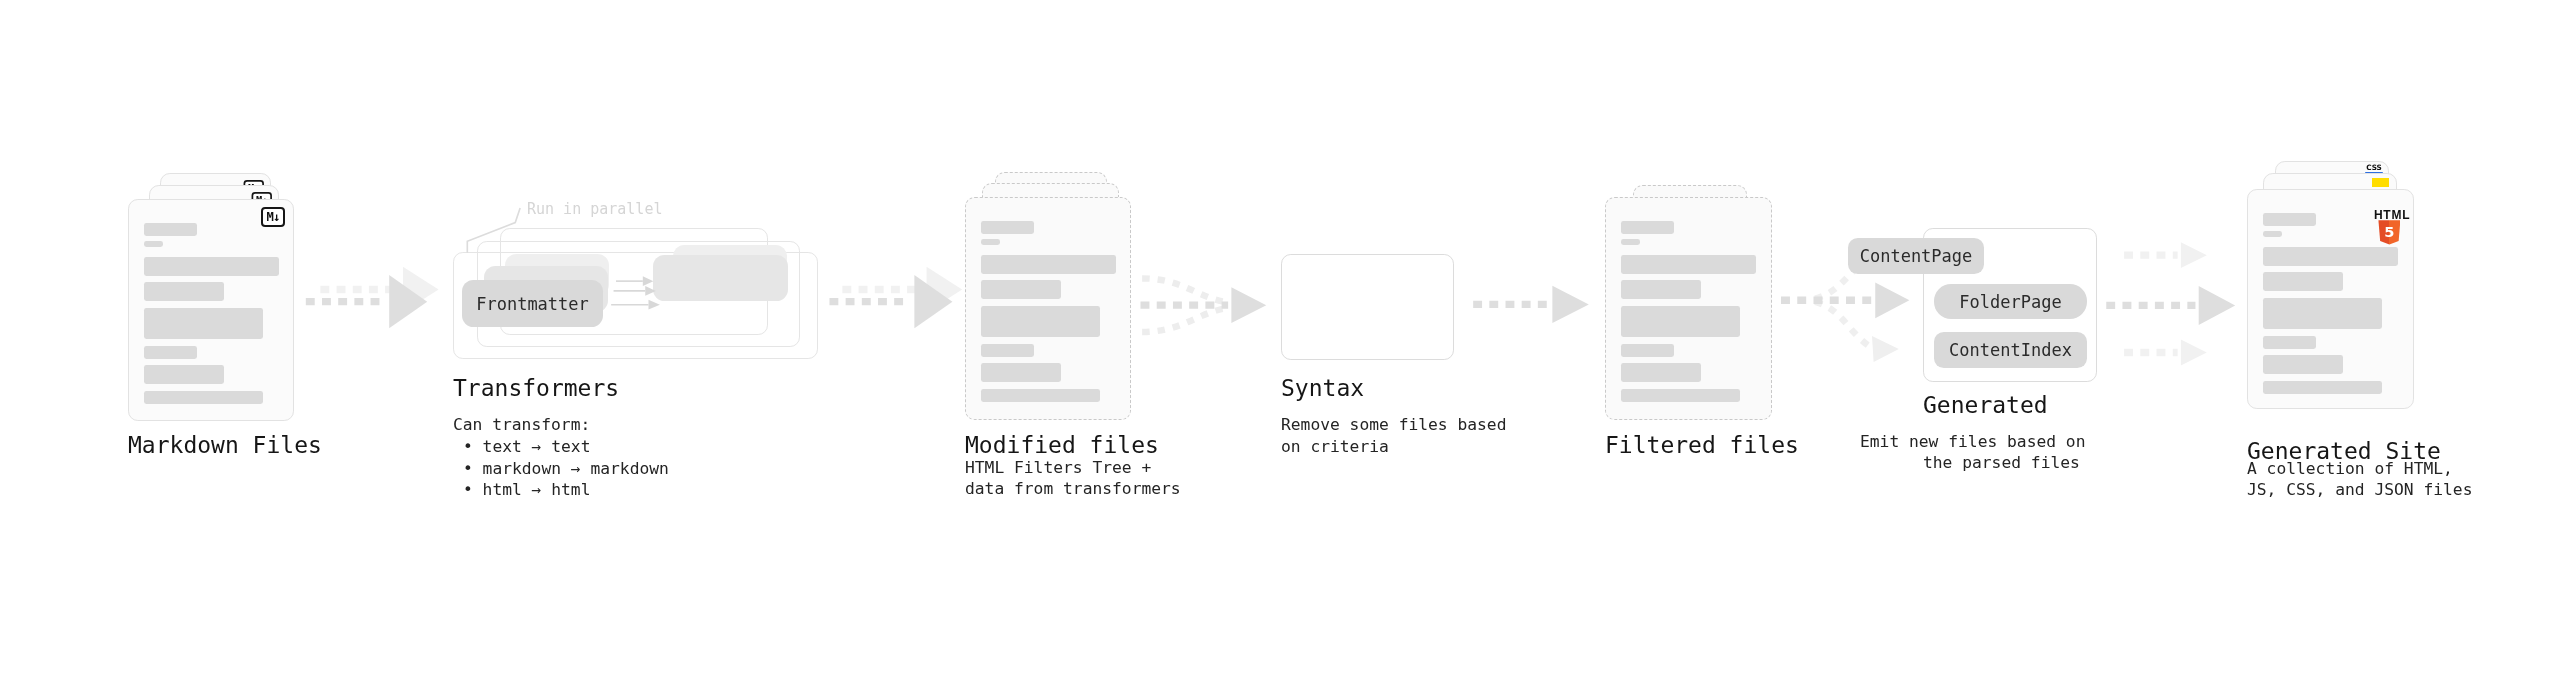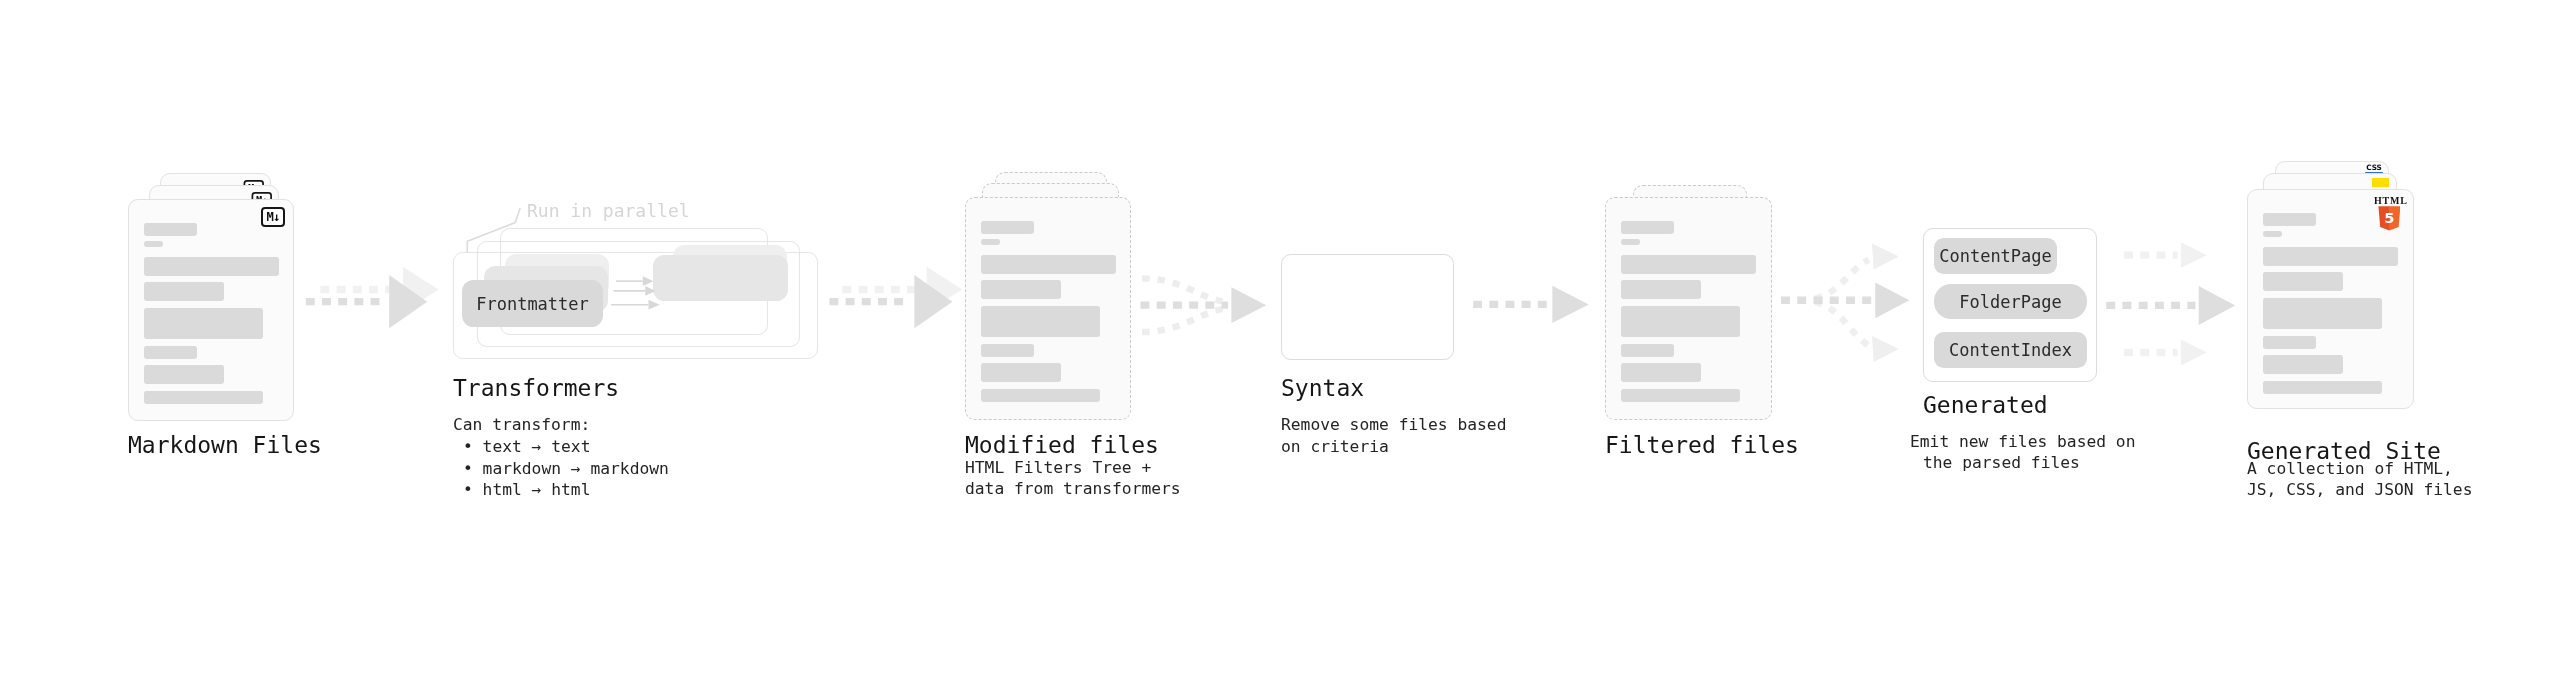--- a/index.html
+++ b/index.html
@@ -35,34 +35,34 @@
     position:absolute; border-radius:11.4px; background:#d9d9d9;
     display:flex; align-items:center; justify-content:center;
     font-size:17px; color:#2b2b2b; white-space:nowrap;
   }
   .ghost1 { background:#e6e6e6; }
   .ghost2 { background:#efefef; }
 
   
   .title { position:absolute; font-size:23px; color:#161616; white-space:nowrap; }
   .desc  { position:absolute; font-size:16.3px; color:#242424; line-height:21px; white-space:nowrap; }
-  .note  { position:absolute; font-size:18px; color:#d5d5d5; white-space:nowrap; }
+  .note  { position:absolute; font-size:15px; color:#d5d5d5; white-space:nowrap; }
 
   
   .ov { position:absolute; pointer-events:none; overflow:visible; }
 
   
   .cssbadge { position:absolute; width:18px; text-align:center; z-index:2; }
   .cssbadge .txt { display:block; font-size:7.3px; font-weight:bold; color:#111; line-height:7.3px;
                    font-family:"DejaVu Sans","Liberation Sans",sans-serif; }
   .cssbadge .bar { display:block; height:3.3px; background:#2d6fe0; border-radius:0.8px; margin-top:0.8px; }
   .jsbadge { position:absolute; width:17px; height:9px; background:#ffdd00; z-index:2; }
   .h5 { position:absolute; width:31px; text-align:center; z-index:2; }
-  .h5 .txt { display:block; font-size:10px; font-weight:bold; color:#111; letter-spacing:0.8px; line-height:8.1px;
-             font-family:Liberation Serif, serif; }
+  .h5 .txt { display:block; font-size:12px; font-weight:bold; color:#111; letter-spacing:0.8px; line-height:8.1px;
+             font-family:Liberation Sans, sans-serif;margin-top:14px; }
   .h5 .shield {
     display:block; width:22px; height:24.4px; margin:1.6px auto 0;
     background:linear-gradient(90deg,#e44d26 50%,#f16529 50%);
     clip-path:polygon(0 0,100% 0,92% 85%,50% 100%,8% 85%);
     color:#fff; font-size:14.6px; font-weight:bold; line-height:24.4px;
     font-family:"DejaVu Sans","Liberation Sans",sans-serif;
   }
 </style>
 </head>
 <body>
@@ -186,25 +186,25 @@
   <svg class="ov" style="left:1776px;top:232px" width="140" height="143" viewBox="0 0 172 176">
     <path d="M48,82 C80,74 88,48 114,34" fill="none" stroke="#efefef" stroke-width="8" stroke-dasharray="9 10"></path>
     <polygon points="118,14 151,30 120,46" fill="#efefef"></polygon>
     <path d="M48,86 C80,94 88,122 114,140" fill="none" stroke="#efefef" stroke-width="8" stroke-dasharray="9 10"></path>
     <polygon points="118,128 151,144 120,160" fill="#efefef"></polygon>
     <line x1="6" y1="84" x2="118" y2="84" stroke="#dedede" stroke-width="9" stroke-dasharray="11 9"></line>
     <polygon points="122,62 164,84 122,106" fill="#dedede"></polygon>
   </svg>
 
   <div class="obox" style="left:1923px;top:228px;width:174px;height:154px;border-color:#dcdcdc;z-index:1"></div>
-  <div class="pill" style="left:1934px;top:238px;width:123px;height:36px;border-radius:9.8px;z-index:2">ContentPage</div>
+  <div class="pill" style="left:1848px;top:238px;width:136px;height:36px;border-radius:9.8px;z-index:2">ContentPage</div>
   <div class="pill" style="left:1934px;top:284px;width:153px;height:35px;border-radius:17px;z-index:2">FolderPage</div>
   <div class="pill" style="left:1934px;top:332px;width:153px;height:36px;border-radius:9.8px;z-index:2">ContentIndex</div>
   <div class="title" style="left:1923px;top:392px">Generated</div>
-  <div class="desc" style="left:1910px;top:431px">Emit new files based on</div>
+  <div class="desc" style="left:1860px;top:431px">Emit new files based on</div>
   <div class="desc" style="left:1923px;top:452px">the parsed files</div>
 
   <svg class="ov" style="left:2103px;top:234px" width="146" height="138" viewBox="0 0 180 170">
     <line x1="26" y1="26" x2="92" y2="26" stroke="#f1f1f1" stroke-width="9" stroke-dasharray="11 9"></line>
     <polygon points="96,10 128,26 96,42" fill="#f1f1f1"></polygon>
     <line x1="4" y1="88" x2="114" y2="88" stroke="#dedede" stroke-width="9" stroke-dasharray="11 9"></line>
     <polygon points="118,64 163,88 118,112" fill="#dedede"></polygon>
     <line x1="26" y1="146" x2="92" y2="146" stroke="#f1f1f1" stroke-width="9" stroke-dasharray="11 9"></line>
     <polygon points="96,130 128,146 96,162" fill="#f1f1f1"></polygon>
   </svg>

